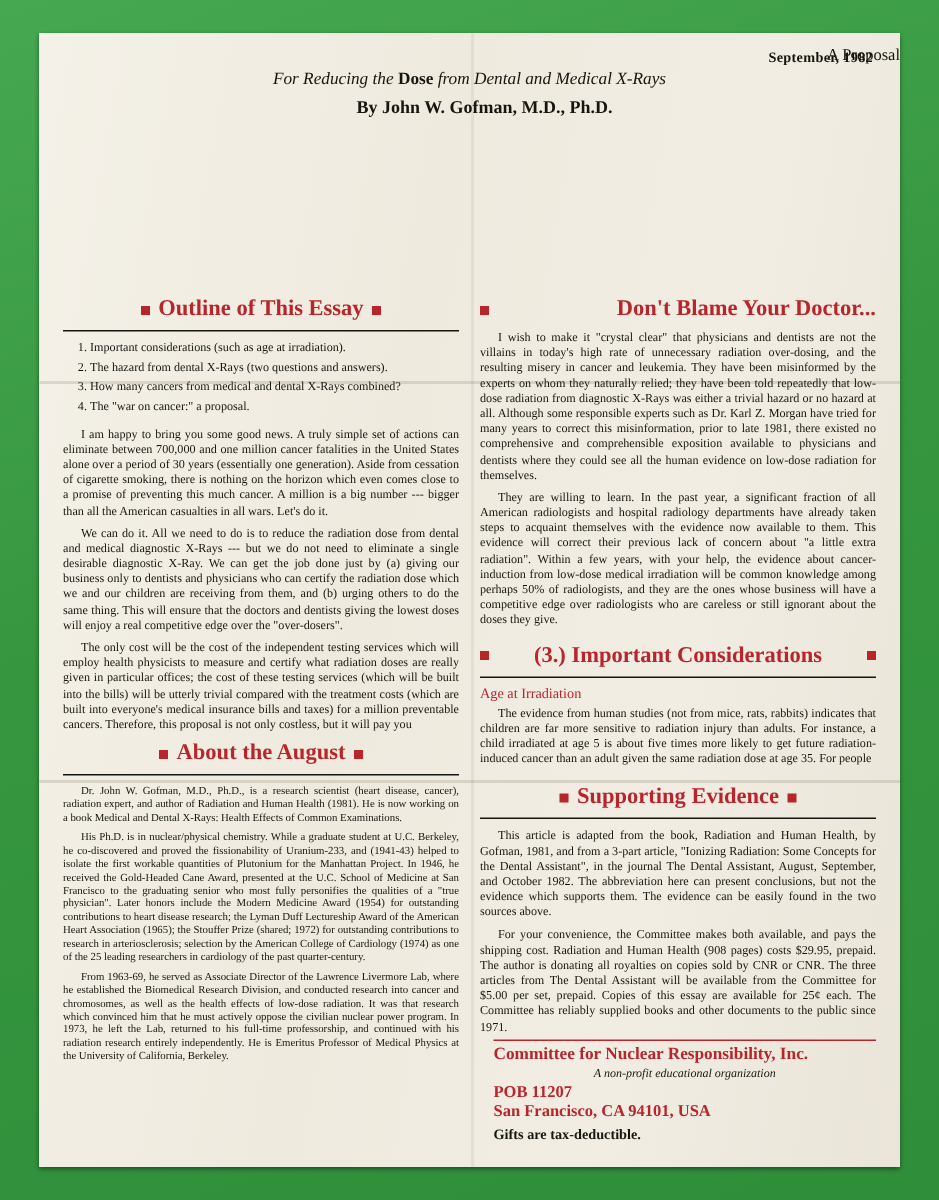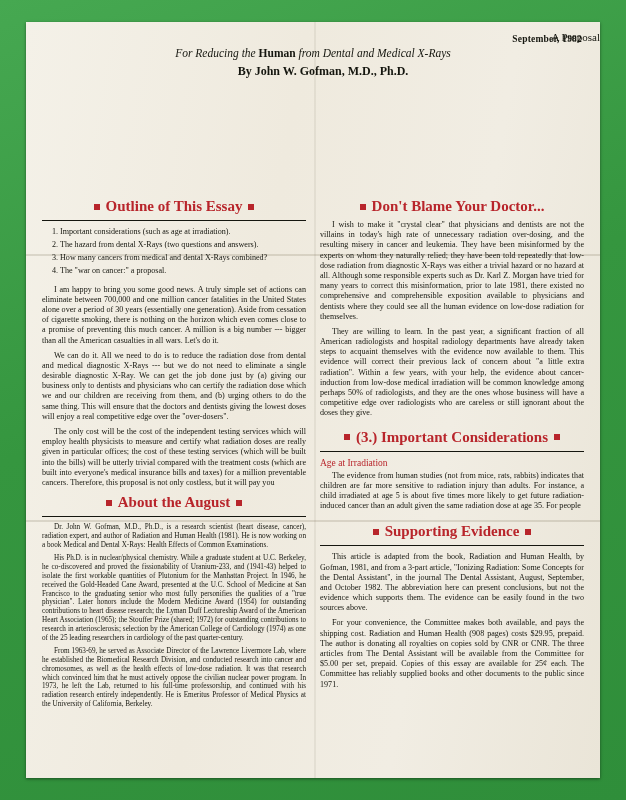--- a/index.html
+++ b/index.html
@@ -103,21 +103,21 @@
   .sec-head {
     display: flex;
     align-items: center;
     justify-content: center;
     gap: 6px;
     color: #b8252b;
     font-weight: bold;
     font-size: 15px;
     margin-bottom: 5px;
   }
-  .sec-head.left { justify-content: center; }
+  .sec-head.left { justify-content: space-between; }
   .sq {
     display: inline-block;
     width: 6px;
     height: 6px;
     background: #b8252b;
     transform: rotate(0deg);
   }
   .rule {
     border: 0;
     border-top: 1px solid #15160f;
@@ -197,21 +197,21 @@
   <div class="paper">
 
     <div class="fold f1"></div>
     <div class="fold f2"></div>
     <div class="vfold"></div>
 
     <div class="date">September, 1982</div>
 
     <div class="proposal">A Proposal</div>
     <div class="subtitle">
-      <span>For Reducing the </span><b>Human</b><span> from Dental and Medical X-Rays</span>
+      <span>For Reducing the </span><b>Dose</b><span> from Dental and Medical X-Rays</span>
     </div>
     <div class="byline">By John W. Gofman, M.D., Ph.D.</div>
 
     <div class="columns">
 
       <div class="col">
 
         <div class="sec-head">
           <span class="sq"></span>
           <span>Outline of This Essay</span>
@@ -268,15 +268,23 @@
           <span>Supporting Evidence</span>
           <span class="sq"></span>
         </div>
         <hr class="rule">
 
         <p class="body">This article is adapted from the book, Radiation and Human Health, by Gofman, 1981, and from a 3-part article, "Ionizing Radiation: Some Concepts for the Dental Assistant", in the journal The Dental Assistant, August, September, and October 1982. The abbreviation here can present conclusions, but not the evidence which supports them. The evidence can be easily found in the two sources above.</p>
         <p class="body">For your convenience, the Committee makes both available, and pays the shipping cost. Radiation and Human Health (908 pages) costs $29.95, prepaid. The author is donating all royalties on copies sold by CNR or CNR. The three articles from The Dental Assistant will be available from the Committee for $5.00 per set, prepaid. Copies of this essay are available for 25¢ each. The Committee has reliably supplied books and other documents to the public since 1971.</p>
       </div>
     </div>
 
+    <div class="footer">
+      <hr class="hrule-red">
+      <div class="org">Committee for Nuclear Responsibility, Inc.</div>
+      <div class="tag">A non-profit educational organization</div>
+      <div class="addr">POB 11207</div>
+      <div class="addr">San Francisco, CA 94101, USA</div>
+      <div class="deduct">Gifts are tax-deductible.</div>
+    </div>
 
   </div>
 </div>
 
 </body></html>

